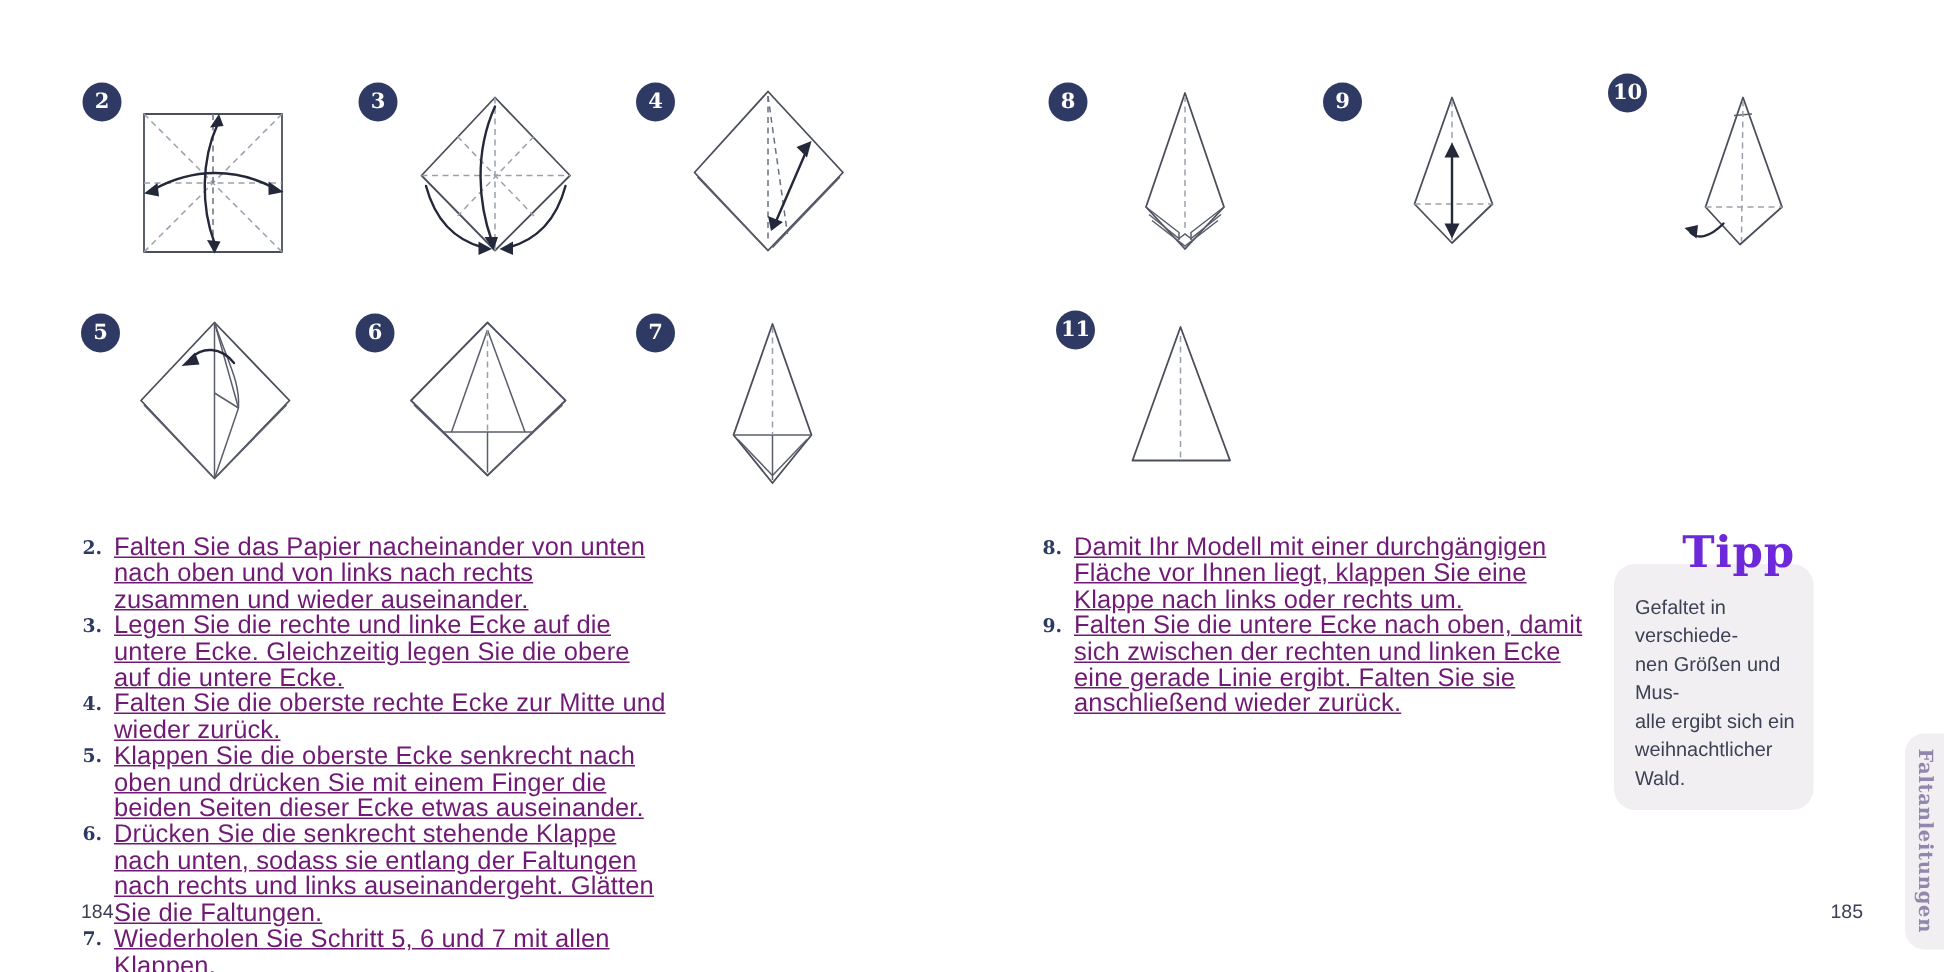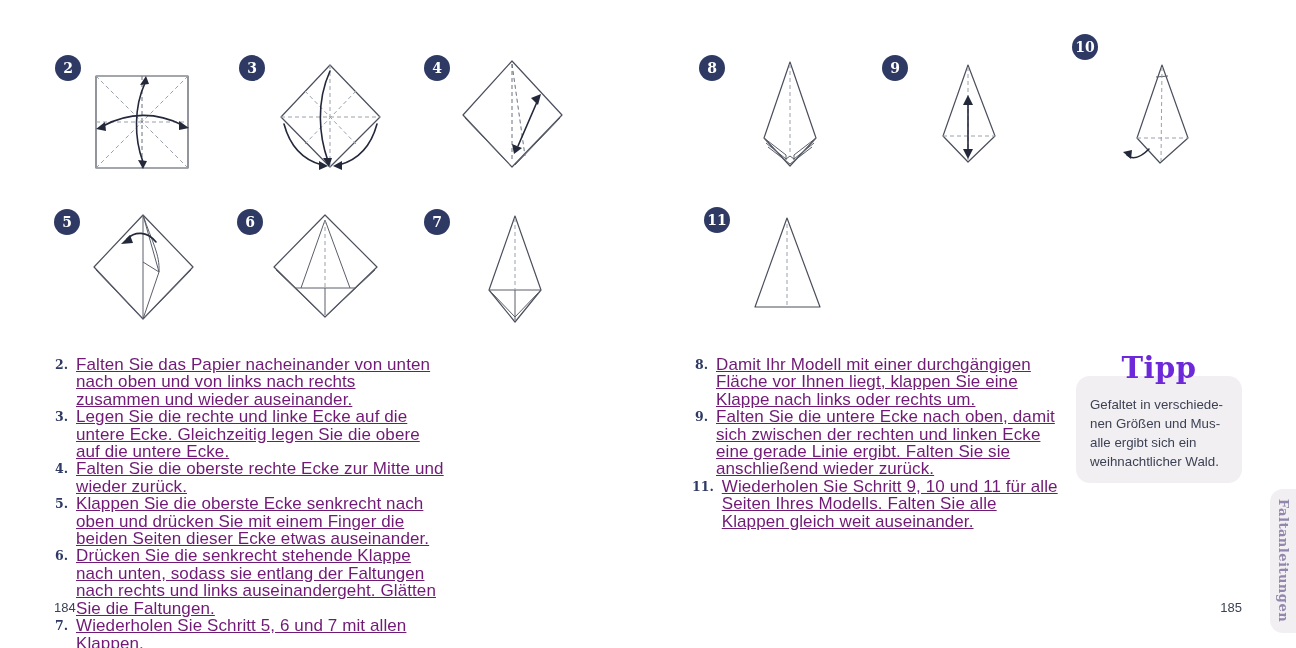--- a/index.html
+++ b/index.html
@@ -29,21 +29,21 @@
     color:#2e3a63; line-height:17.4px; }
   .instr .txt { flex:1; font-size:17px; line-height:17.4px; color:#701a75;
     letter-spacing:0.1px;text-decoration:underline; }
 
   .pagenum { position:absolute; font-size:13px; color:#3c4254; }
 
   
   .tip-title { position:absolute; left:1076px; top:351px; width:166px; text-align:center;
     font-family:"DejaVu Serif", serif; font-weight:bold; font-size:29px; color:#6d28d9;
     z-index:2; letter-spacing:0.5px; }
-  .tip-box { position:absolute; left:1076px; top:376px; width:166px; min-height:96px;
+  .tip-box { position:absolute; left:1076px; top:376px; width:133px; min-height:96px;
     background:#f1eff2; border-radius:14px; padding:19px 12px 12px 14px; z-index:1; }
   .tip-line { font-size:13.3px; line-height:19px; color:#3c4254; }
 
   
   .side-tab { position:absolute; left:1270px; top:489px; width:26px; height:144px;
     background:#f1eff2; border-radius:13px 0 0 13px; display:flex; align-items:center;
     justify-content:center; }
   .side-tab .vtext { writing-mode:vertical-rl; font-family:"DejaVu Serif", serif;
     font-weight:bold; font-size:13px; color:#9186ac; letter-spacing:0.5px; }
 </style>
@@ -175,21 +175,21 @@
     <svg width="58" height="104" viewBox="0 0 58 104">
       <polygon class="outline" points="28,3 55,74 28,100 3,74"></polygon>
       <line class="dash" x1="28" y1="5" x2="28" y2="98"></line>
       <line class="dash" x1="3" y1="74" x2="55" y2="74"></line>
       <line class="arrow" x1="28" y1="41" x2="28" y2="90"></line>
       <polygon class="ah" points="28,33 23,43 33,43"></polygon>
       <polygon class="ah" points="28,97 23,87 33,87"></polygon>
     </svg>
   </div>
 
-  <div class="badge" style="left:1072px;top:34px;">
+  <div class="badge" style="left:1072px;top:49px;">
     <span>10</span>
   </div>
   <div class="fig" style="left:1122px;top:60px;">
     <svg width="78" height="108" viewBox="0 0 78 108">
       <polygon class="outline" points="40,5 66,78 38,103 15,78"></polygon>
       <line class="thin" x1="34" y1="17" x2="46" y2="16"></line>
       <line class="dash" x1="40" y1="7" x2="39" y2="101"></line>
       <line class="dash" x1="15" y1="78" x2="66" y2="78"></line>
       <path class="arrow" d="M27,89 C18,98 10,100 5,95"></path>
       <polygon class="ah" points="1,92 10,90 9,99"></polygon>
@@ -237,24 +237,20 @@
 
   <div class="instructions" style="left:692px;top:356px;width:368px;">
     <div class="instr">
       <span class="num">8.</span>
       <span class="txt">Damit Ihr Modell mit einer durchgängigen Fläche vor Ihnen liegt, klappen Sie eine Klappe nach links oder rechts um.</span>
     </div>
     <div class="instr">
       <span class="num">9.</span>
       <span class="txt">Falten Sie die untere Ecke nach oben, damit sich zwischen der rechten und linken Ecke eine gerade Linie ergibt. Falten Sie sie anschließend wieder zurück.</span>
     </div>
-    <div class="instr">
-      <span class="num">11.</span>
-      <span class="txt">Wiederholen Sie Schritt 9, 10 und 11 für alle Seiten Ihres Modells. Falten Sie alle Klappen gleich weit auseinander.</span>
-    </div>
   </div>
 
   <div class="tip-box">
     <div class="tip-line">Gefaltet in verschiede-</div>
     <div class="tip-line">nen Größen und Mus-</div>
     <div class="tip-line">alle ergibt sich ein</div>
     <div class="tip-line">weihnachtlicher Wald.</div>
   </div>
   <div class="tip-title">Tipp</div>
 

